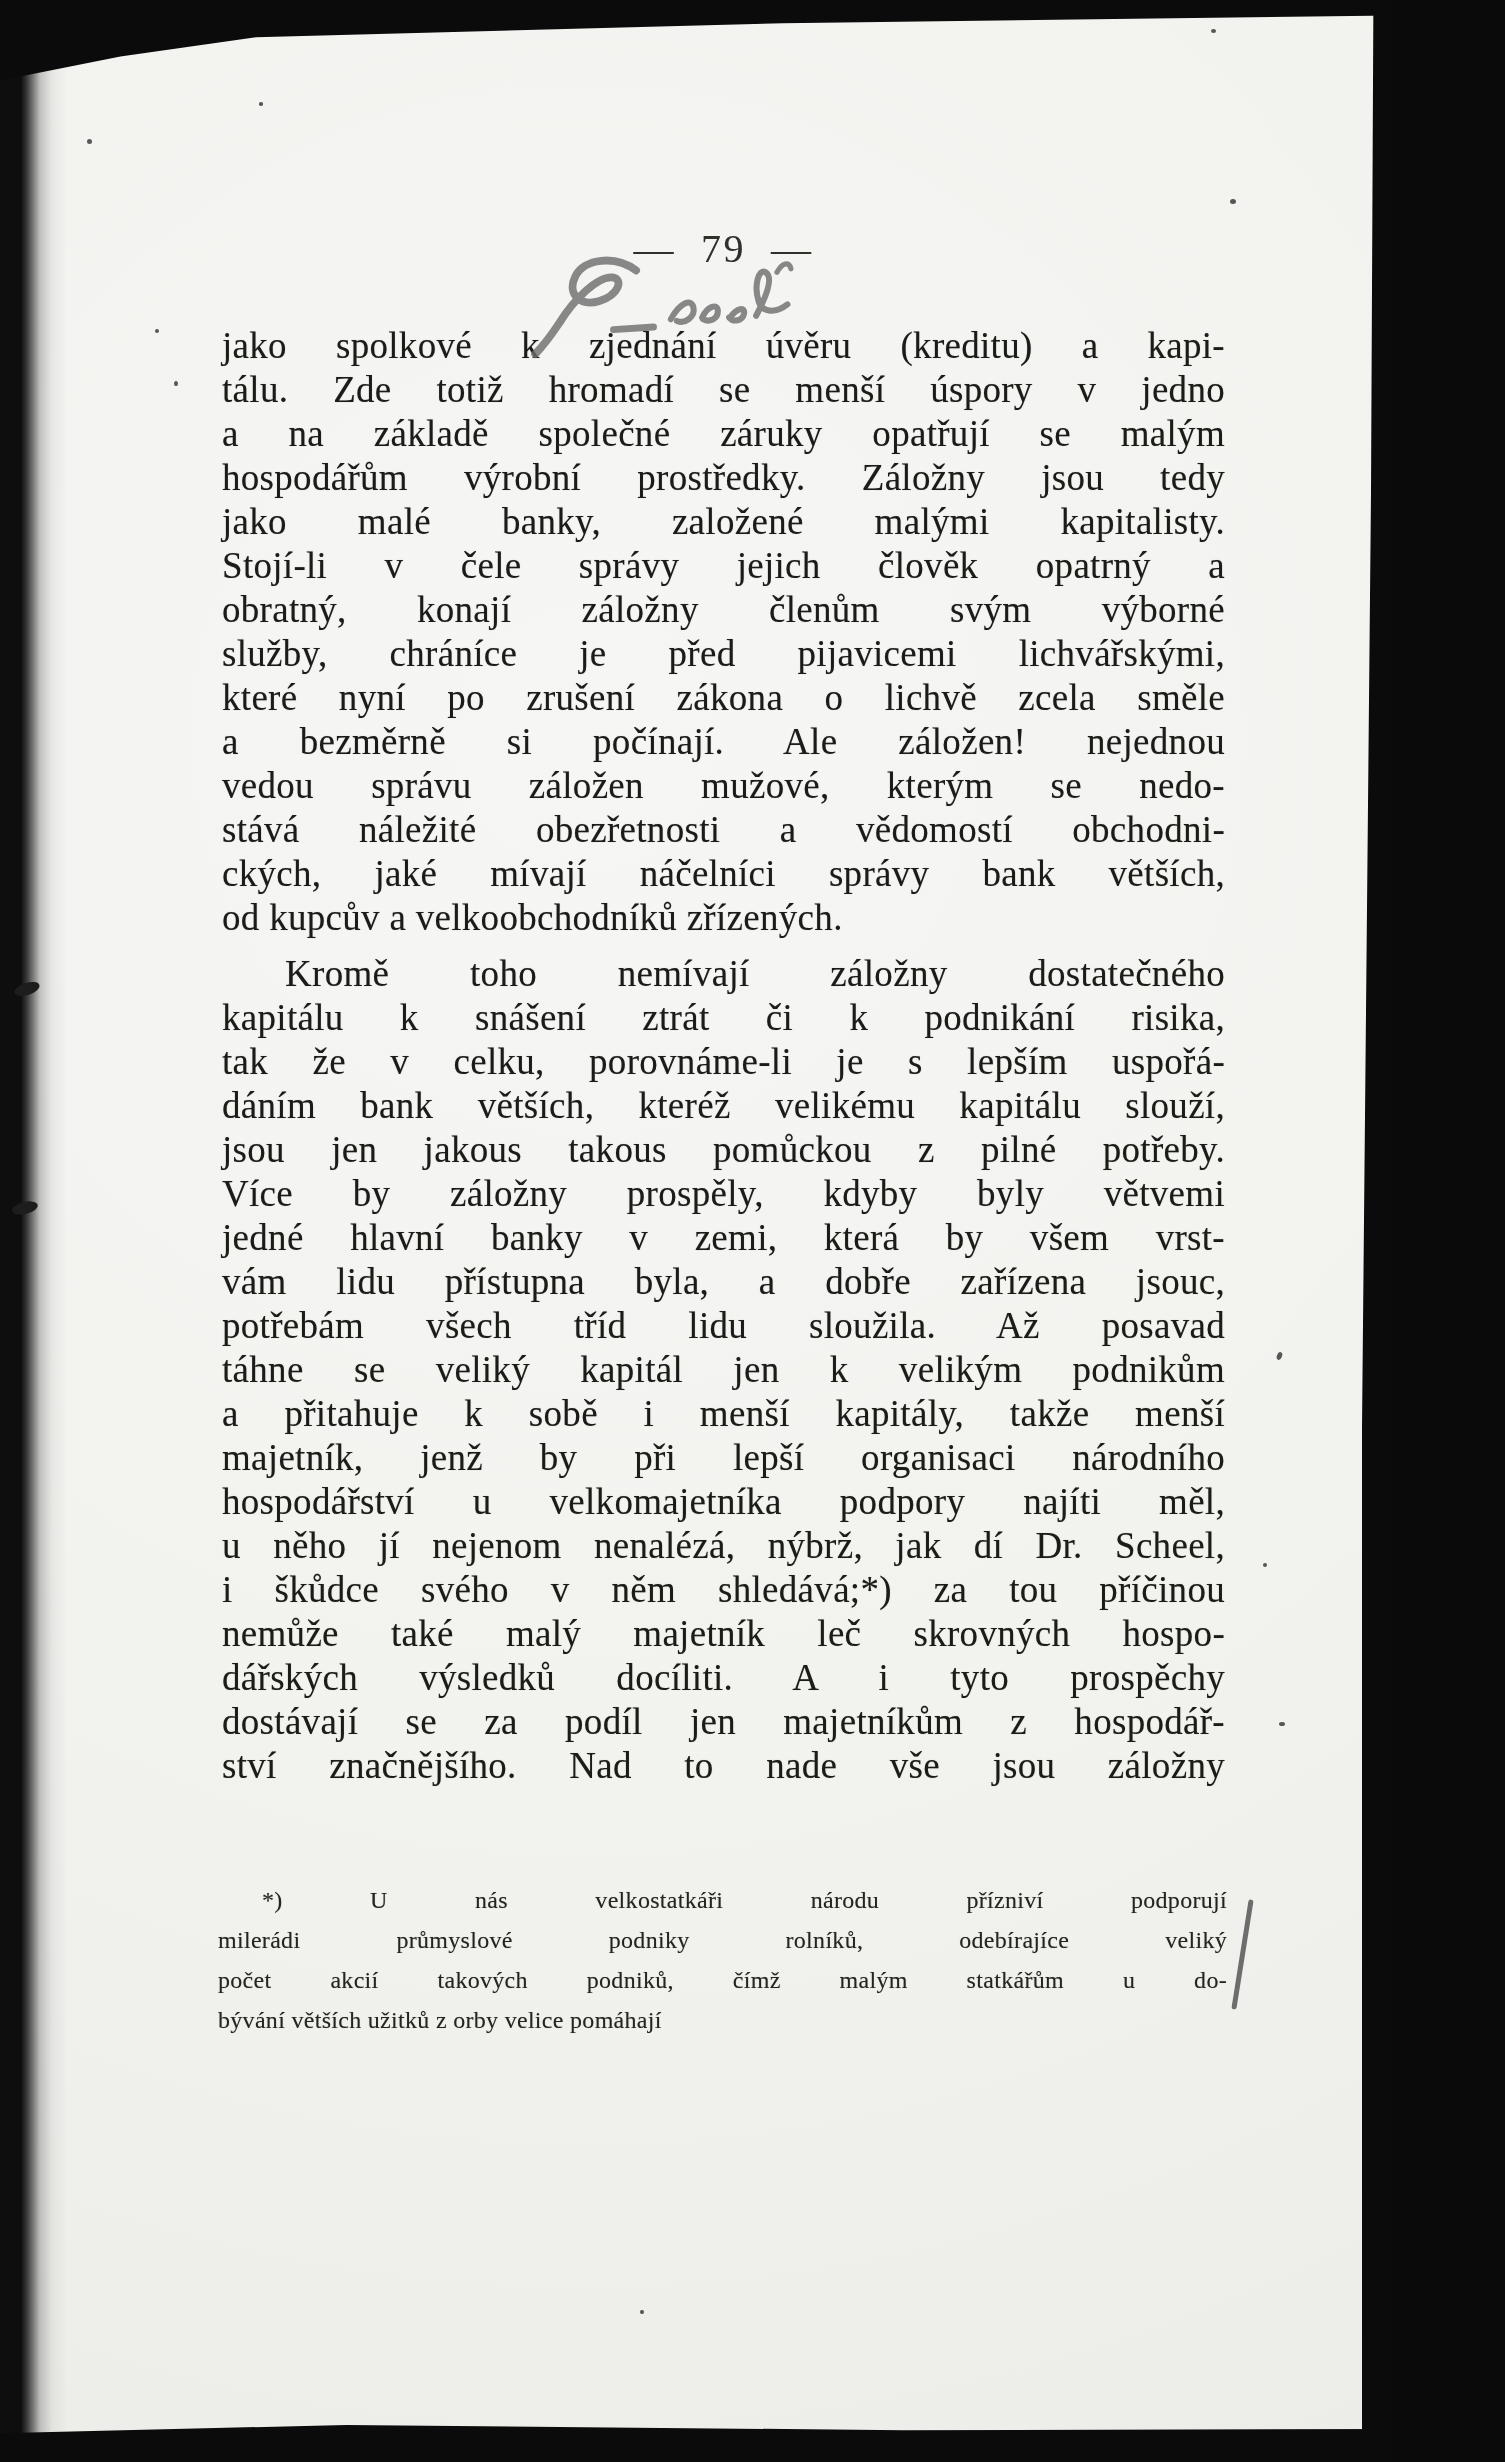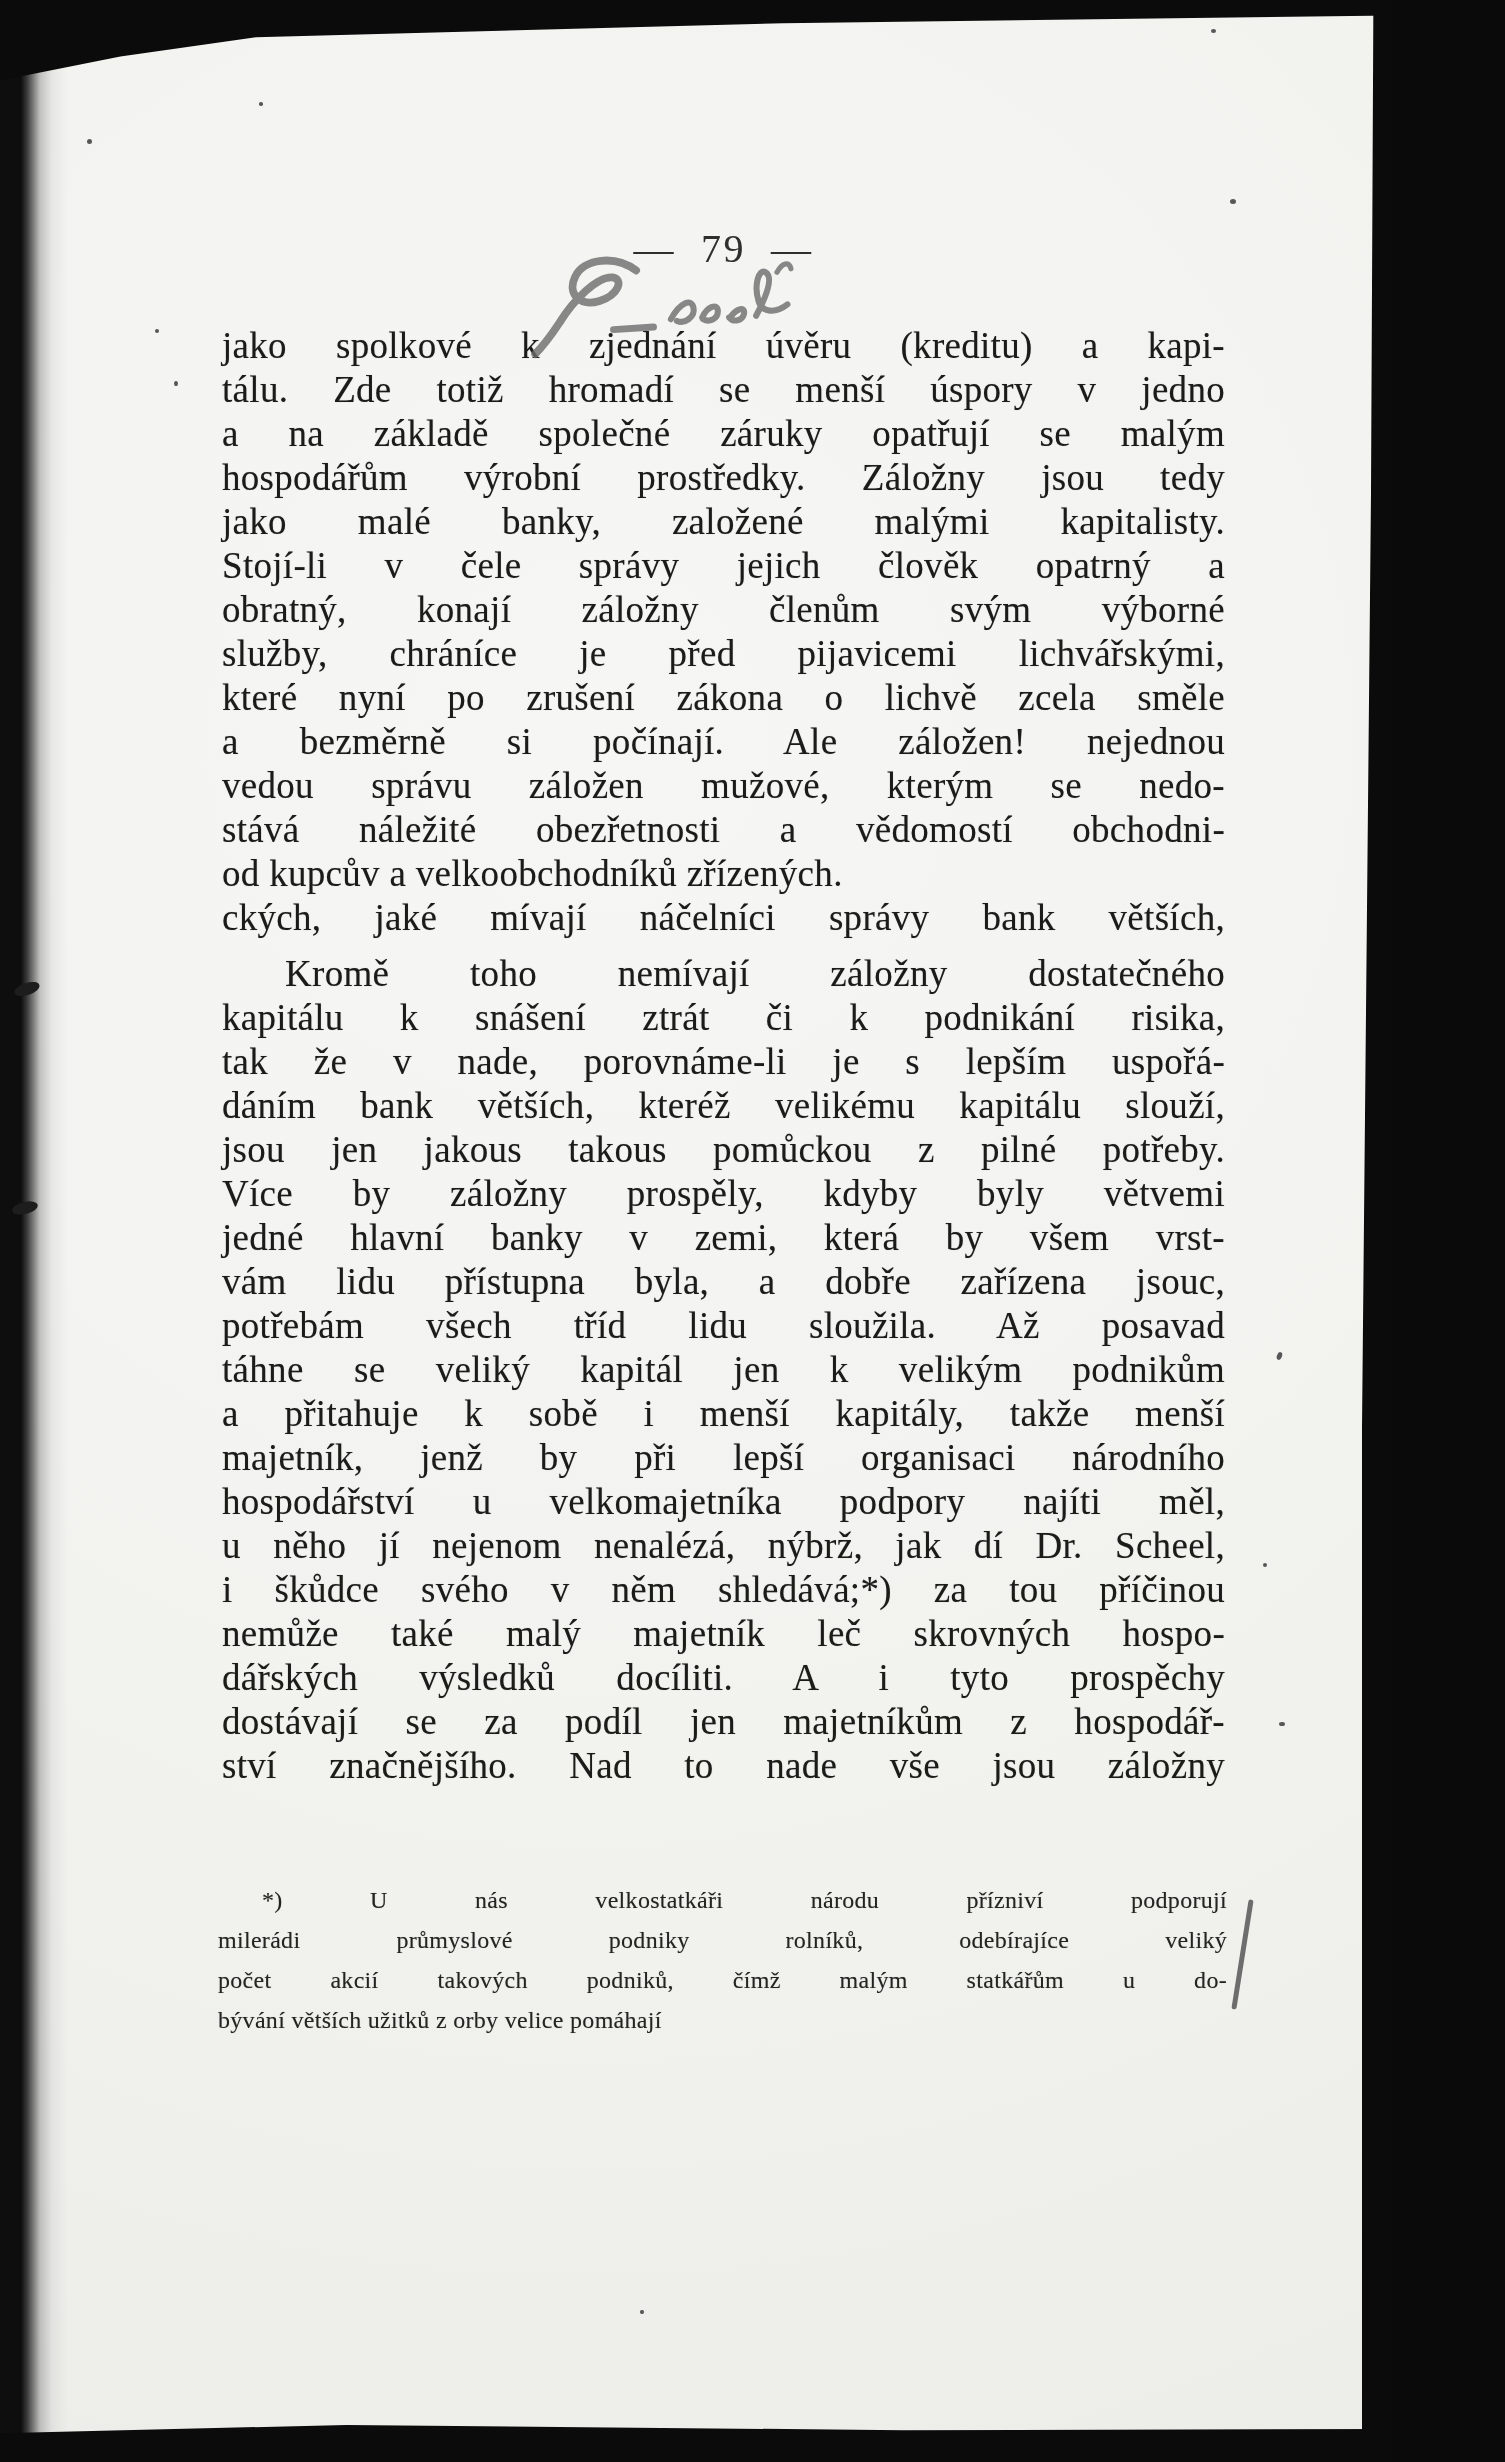--- a/index.html
+++ b/index.html
@@ -63,27 +63,27 @@
       <div class="line">a na základě společné záruky opatřují se malým</div>
       <div class="line">hospodářům výrobní prostředky. Záložny jsou tedy</div>
       <div class="line">jako malé banky, založené malými kapitalisty.</div>
       <div class="line">Stojí-li v čele správy jejich člověk opatrný a</div>
       <div class="line">obratný, konají záložny členům svým výborné</div>
       <div class="line">služby, chráníce je před pijavicemi lichvářskými,</div>
       <div class="line">které nyní po zrušení zákona o lichvě zcela směle</div>
       <div class="line">a bezměrně si počínají. Ale záložen! nejednou</div>
       <div class="line">vedou správu záložen mužové, kterým se nedo-</div>
       <div class="line">stává náležité obezřetnosti a vědomostí obchodni-</div>
+      <div class="line">ckých, jaké mívají náčelníci správy bank větších,</div>
       <div class="line short">od kupcův a velkoobchodníků zřízených.</div>
-      <div class="line">ckých, jaké mívají náčelníci správy bank větších,</div>
     </div>
     <div class="para indented">
       <div class="line">Kromě toho nemívají záložny dostatečného</div>
       <div class="line">kapitálu k snášení ztrát či k podnikání risika,</div>
-      <div class="line">tak že v nade, porovnáme-li je s lepším uspořá-</div>
+      <div class="line">tak že v celku, porovnáme-li je s lepším uspořá-</div>
       <div class="line">dáním bank větších, kteréž velikému kapitálu slouží,</div>
       <div class="line">jsou jen jakous takous pomůckou z pilné potřeby.</div>
       <div class="line">Více by záložny prospěly, kdyby byly větvemi</div>
       <div class="line">jedné hlavní banky v zemi, která by všem vrst-</div>
       <div class="line">vám lidu přístupna byla, a dobře zařízena jsouc,</div>
       <div class="line">potřebám všech tříd lidu sloužila. Až posavad</div>
       <div class="line">táhne se veliký kapitál jen k velikým podnikům</div>
       <div class="line">a přitahuje k sobě i menší kapitály, takže menší</div>
       <div class="line">majetník, jenž by při lepší organisaci národního</div>
       <div class="line">hospodářství u velkomajetníka podpory najíti měl,</div>

